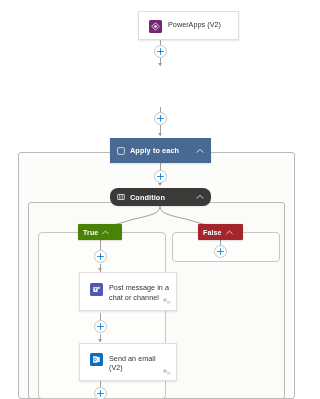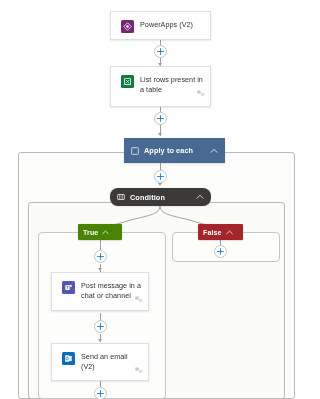--- a/index.html
+++ b/index.html
@@ -21,22 +21,23 @@
     background-position: 4px 4px;
   }
 
   
   .card {
     position: absolute;
     background: #ffffff;
     border: 1px solid #e1dfdd;
     box-shadow: 0 0.6px 1.8px rgba(0,0,0,0.10), 0 0.3px 0.9px rgba(0,0,0,0.07);
     display: flex;
-    align-items: flex-start;
+    align-items: center;
     z-index: 5;
+    margin-left: 28px;
   }
   .accent {
     width: 3px;
     flex: 0 0 3px;
   }
   .card-body {
     flex: 1 1 auto;
     position: relative;
     padding: 7px 6px 6px 7px;
     display: flex;
@@ -219,47 +220,28 @@
       <span class="card-title">PowerApps (V2)</span>
     </div>
   </div>
 
   <div class="plus-btn" style="left:153.5px; top:45px;">
     <svg width="7" height="7" viewBox="0 0 10 10">
       <path d="M5 0.8 V9.2 M0.8 5 H9.2" stroke="#0078d4" stroke-width="1.2" stroke-linecap="round"></path>
     </svg>
   </div>
 
-  <div class="card" style="left:110px; top:66px; width:101px; height:41px;">
-    <div class="accent" style="background:#107c41;"></div>
-    <div class="card-body">
-      <span class="app-icon" style="background:#107c41;">
-        <svg width="9" height="9" viewBox="0 0 16 16">
-          <rect x="2" y="2" width="12" height="12" rx="1" fill="#ffffff"></rect>
-          <rect x="3.4" y="3.4" width="9.2" height="9.2" fill="#107c41"></rect>
-          <path d="M5.2 5.2 L10.8 10.8 M10.8 5.2 L5.2 10.8" stroke="#ffffff" stroke-width="1.3"></path>
-        </svg>
-      </span>
-      <span class="card-title">List rows present in a table</span>
-      <span class="card-corner">
-        <svg width="8" height="7" viewBox="0 0 12 10">
-          <rect x="0.5" y="0.5" width="5" height="4.5" fill="#9a9a9a"></rect>
-          <rect x="6" y="4" width="5" height="4.5" fill="#c4c4c4"></rect>
-        </svg>
-      </span>
-    </div>
-  </div>
 
   <div class="plus-btn" style="left:153.5px; top:112px;">
     <svg width="7" height="7" viewBox="0 0 10 10">
       <path d="M5 0.8 V9.2 M0.8 5 H9.2" stroke="#0078d4" stroke-width="1.2" stroke-linecap="round"></path>
     </svg>
   </div>
 
-  <div class="scope-header" style="left:124px; top:138px; width:101px; height:25px; background:#486991;">
+  <div class="scope-header" style="left:110px; top:138px; width:101px; height:25px; background:#486991;">
     <span class="sh-icon">
       <svg width="8" height="8" viewBox="0 0 12 12">
         <rect x="1" y="1" width="10" height="10" rx="1" fill="none" stroke="#ffffff" stroke-width="1.1"></rect>
       </svg>
     </span>
     <span class="sh-label">Apply to each</span>
     <span class="sh-chevron">
       <svg width="8" height="6" viewBox="0 0 12 8">
         <path d="M1.2 6 L6 1.6 L10.8 6" fill="none" stroke="#ffffff" stroke-width="1.2" stroke-linecap="round" stroke-linejoin="round"></path>
       </svg>

